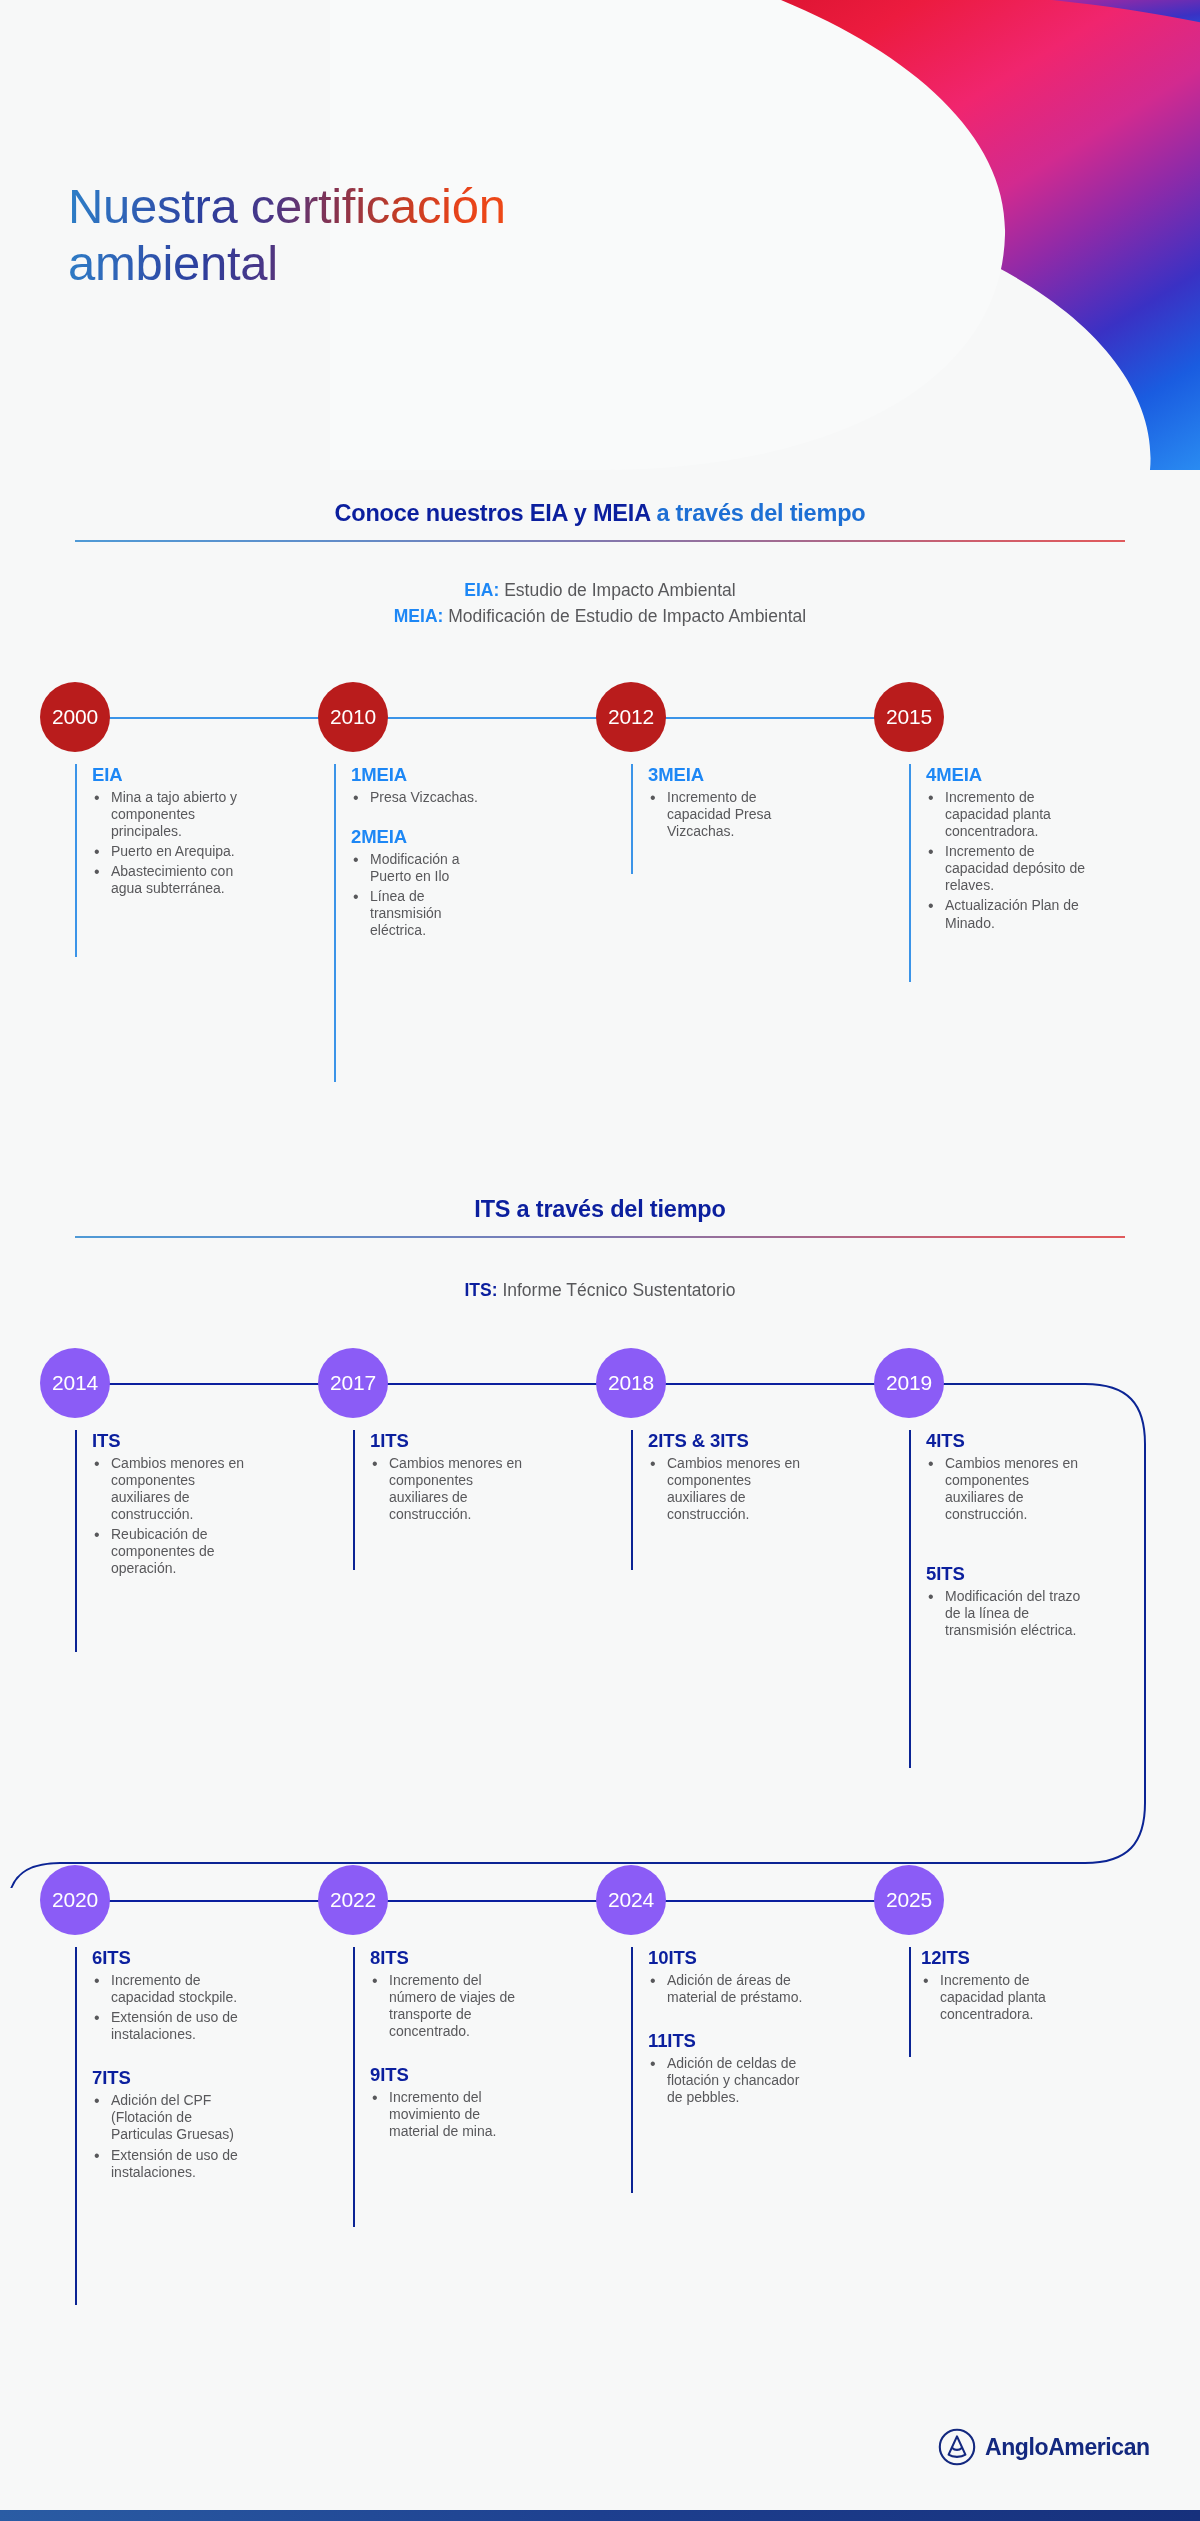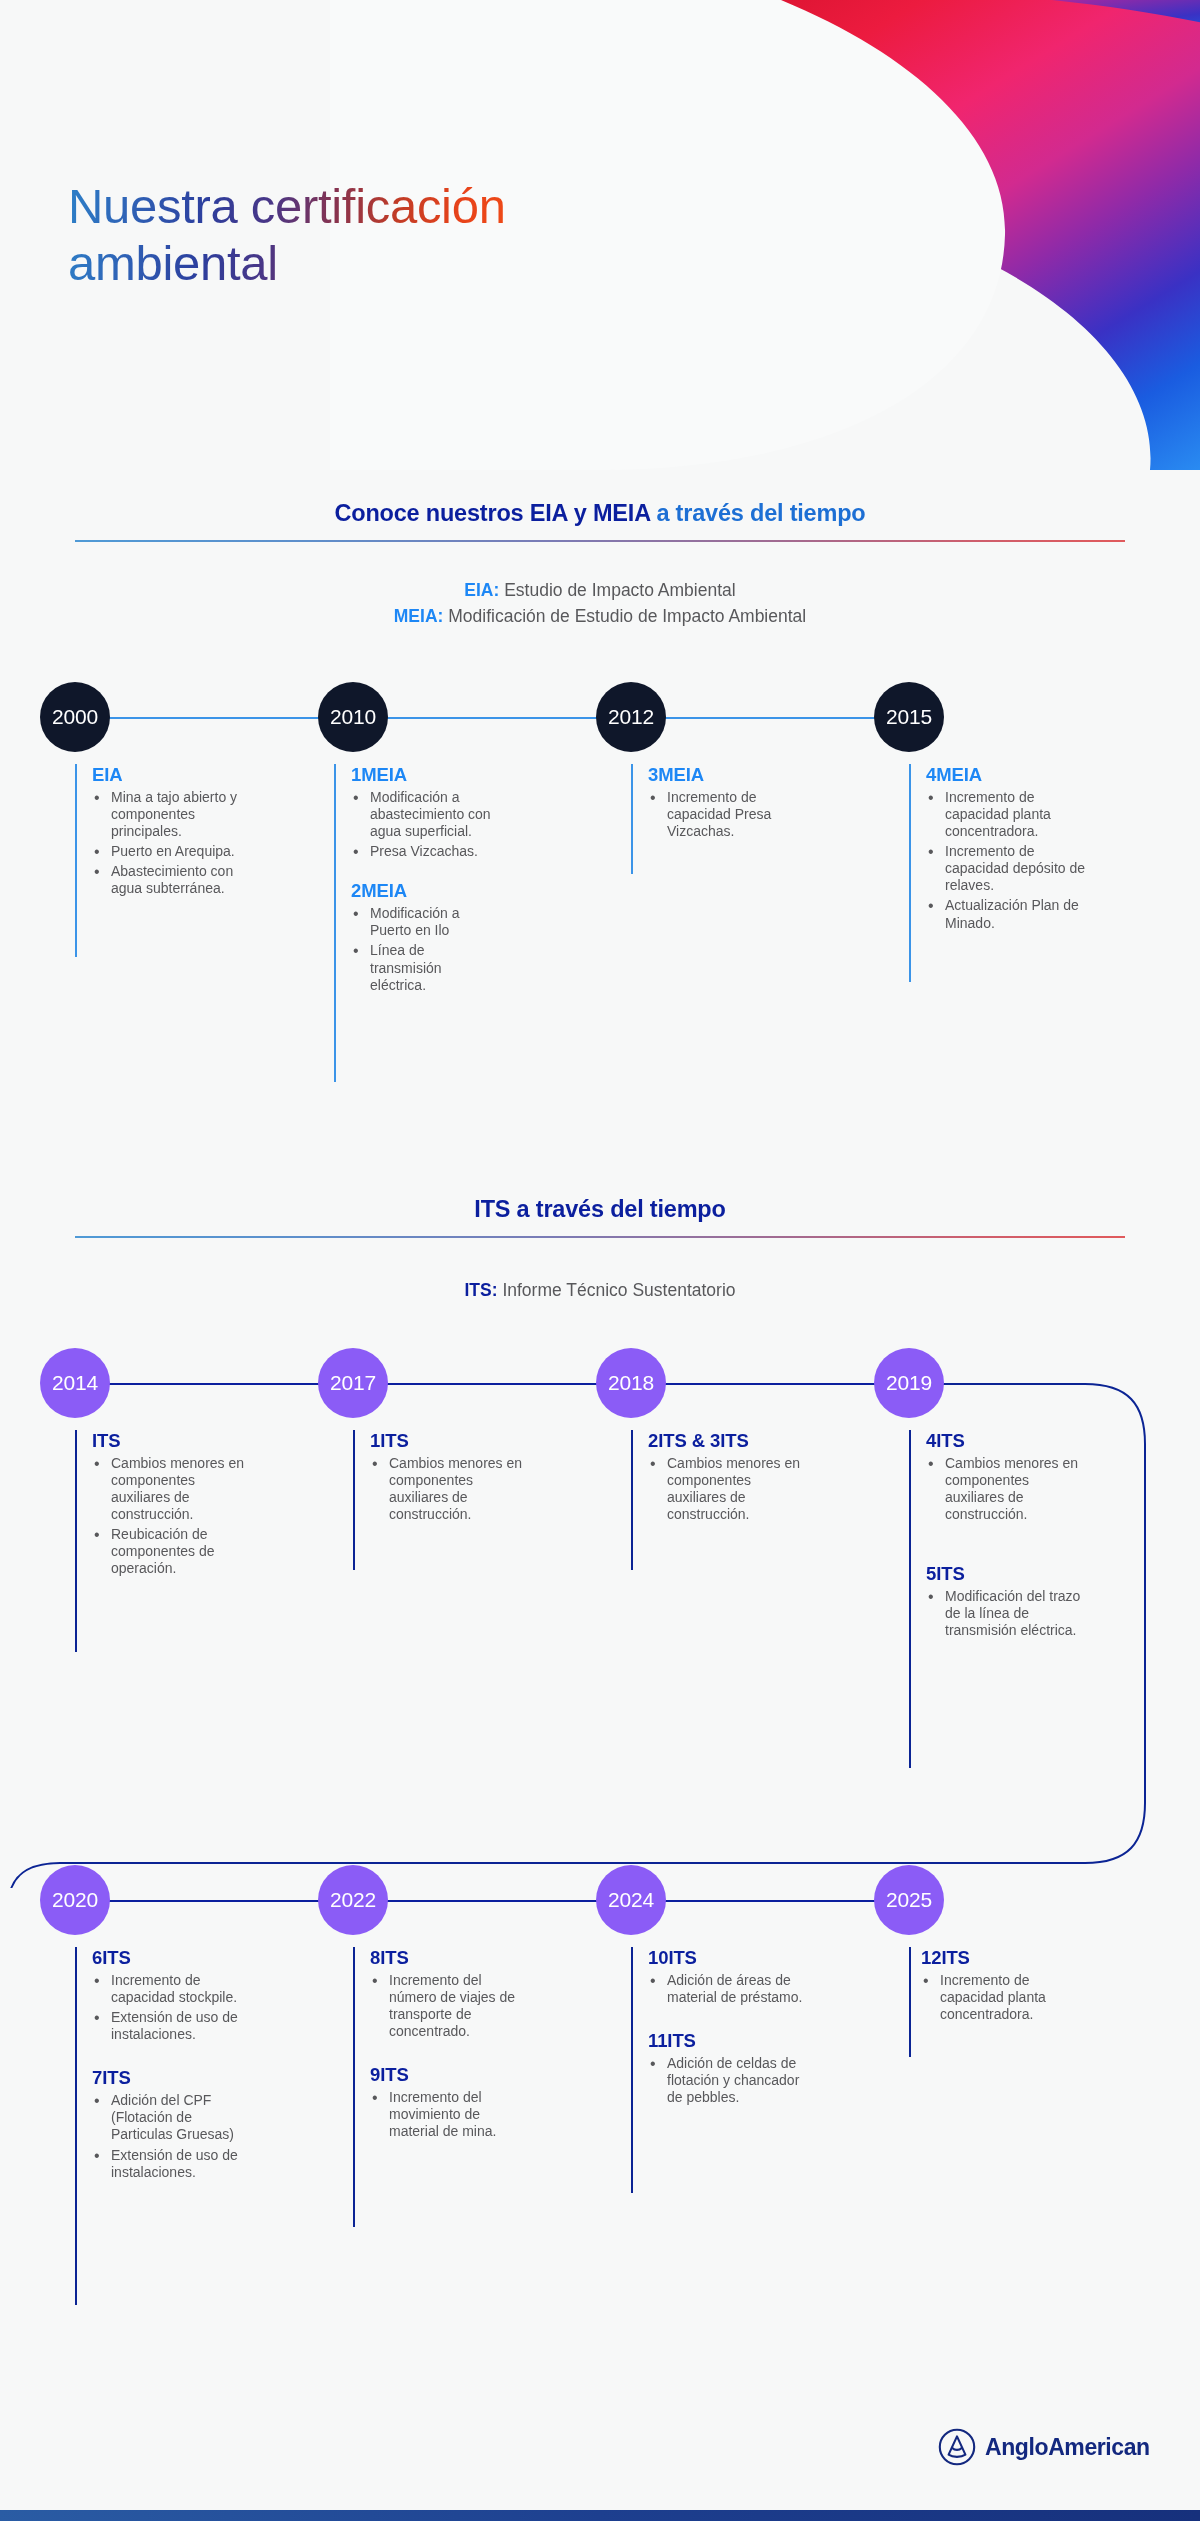--- a/index.html
+++ b/index.html
@@ -100,21 +100,21 @@
     position: absolute;
     width: 70px; height: 70px;
     border-radius: 50%;
     display: flex; align-items: center; justify-content: center;
     color: #ffffff;
     font-size: 21px;
     font-weight: 400;
     letter-spacing: -0.2px;
     z-index: 3;
   }
-  .node.light { background: #0f172a; }
+  .node.light { background: #b91c1c; }
   .node.dark  { background: #8b5cf6; }
 
   .col {
     position: absolute;
     top: 82px;
     padding-left: 17px;
   }
   .col .stem {
     position: absolute;
     left: 0; top: 0;
@@ -261,21 +261,20 @@
         </ul>
       </div>
     </div>
 
     <div class="node light" style="left:318px;">2010</div>
     <div class="col" style="left:334px; width:165px;">
       <div class="stem" style="height:318px;"></div>
       <div class="grp">
         <div class="grp-title">1MEIA</div>
         <ul class="bl">
-          <li>Modificación a abastecimiento con agua superficial.</li>
           <li>Presa Vizcachas.</li>
         </ul>
       </div>
       <div class="grp">
         <div class="grp-title">2MEIA</div>
         <ul class="bl">
           <li>Modificación a Puerto en Ilo</li>
           <li>Línea de transmisión eléctrica.</li>
         </ul>
       </div>

